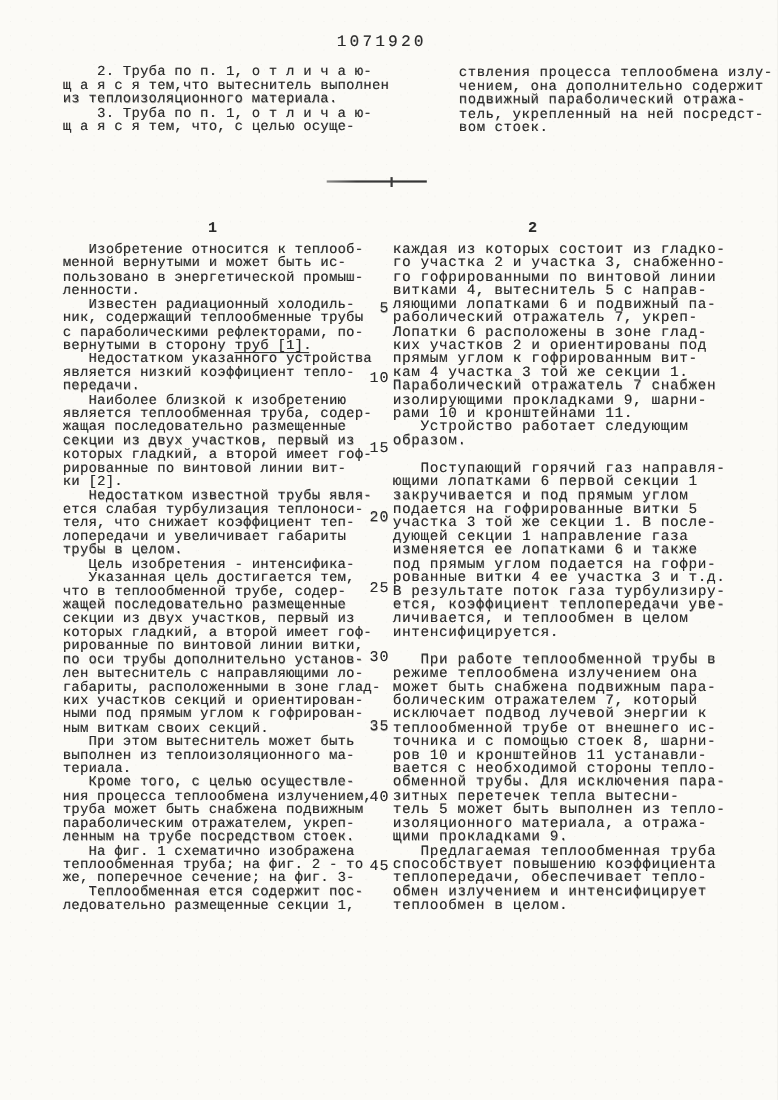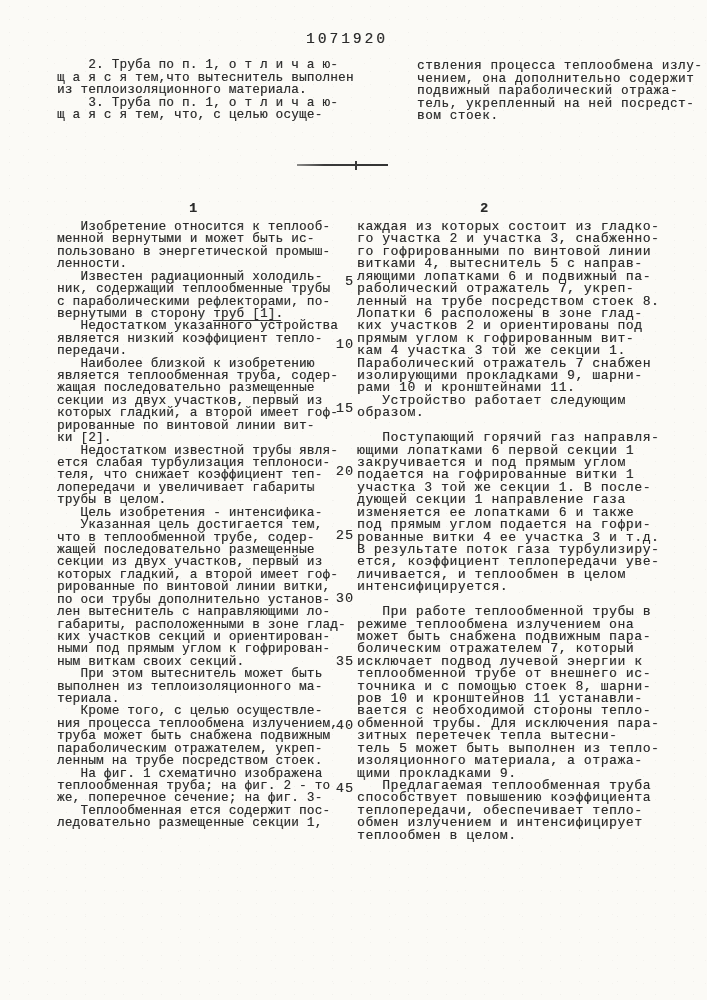--- a/index.html
+++ b/index.html
@@ -160,35 +160,34 @@
       <div class="tline">ледовательно размещенные секции 1,</div>
     </div>
 
   <div class="body-right">
       <div class="tline">каждая из которых состоит из гладко-</div>
       <div class="tline">го участка 2 и участка 3, снабженно-</div>
       <div class="tline">го гофрированными по винтовой линии</div>
       <div class="tline">витками 4, вытеснитель 5 с направ-</div>
       <div class="tline">ляющими лопатками 6 и подвижный па-</div>
       <div class="tline">раболический отражатель 7, укреп-</div>
-      <div class="tline">ленный на трубе посредством стоек 8.</div>
       <div class="tline">Лопатки 6 расположены в зоне глад-</div>
       <div class="tline">ких участков 2 и ориентированы под</div>
       <div class="tline">прямым углом к гофрированным вит-</div>
       <div class="tline">кам 4 участка 3 той же секции 1.</div>
       <div class="tline">Параболический отражатель 7 снабжен</div>
       <div class="tline">изолирующими прокладками 9, шарни-</div>
       <div class="tline">рами 10 и кронштейнами 11.</div>
       <div class="tline">   Устройство работает следующим</div>
       <div class="tline">образом.</div>
       <div class="tline">&nbsp;</div>
       <div class="tline">   Поступающий горячий газ направля-</div>
       <div class="tline">ющими лопатками 6 первой секции 1</div>
       <div class="tline">закручивается и под прямым углом</div>
-      <div class="tline">подается на гофрированные витки 1</div>
+      <div class="tline">подается на гофрированные витки 5</div>
       <div class="tline">участка 3 той же секции 1. В после-</div>
       <div class="tline">дующей секции 1 направление газа</div>
       <div class="tline">изменяется ее лопатками 6 и также</div>
       <div class="tline">под прямым углом подается на гофри-</div>
       <div class="tline">рованные витки 4 ее участка 3 и т.д.</div>
       <div class="tline">В результате поток газа турбулизиру-</div>
       <div class="tline">ется, коэффициент теплопередачи уве-</div>
       <div class="tline">личивается, и теплообмен в целом</div>
       <div class="tline">интенсифицируется.</div>
       <div class="tline">&nbsp;</div>

